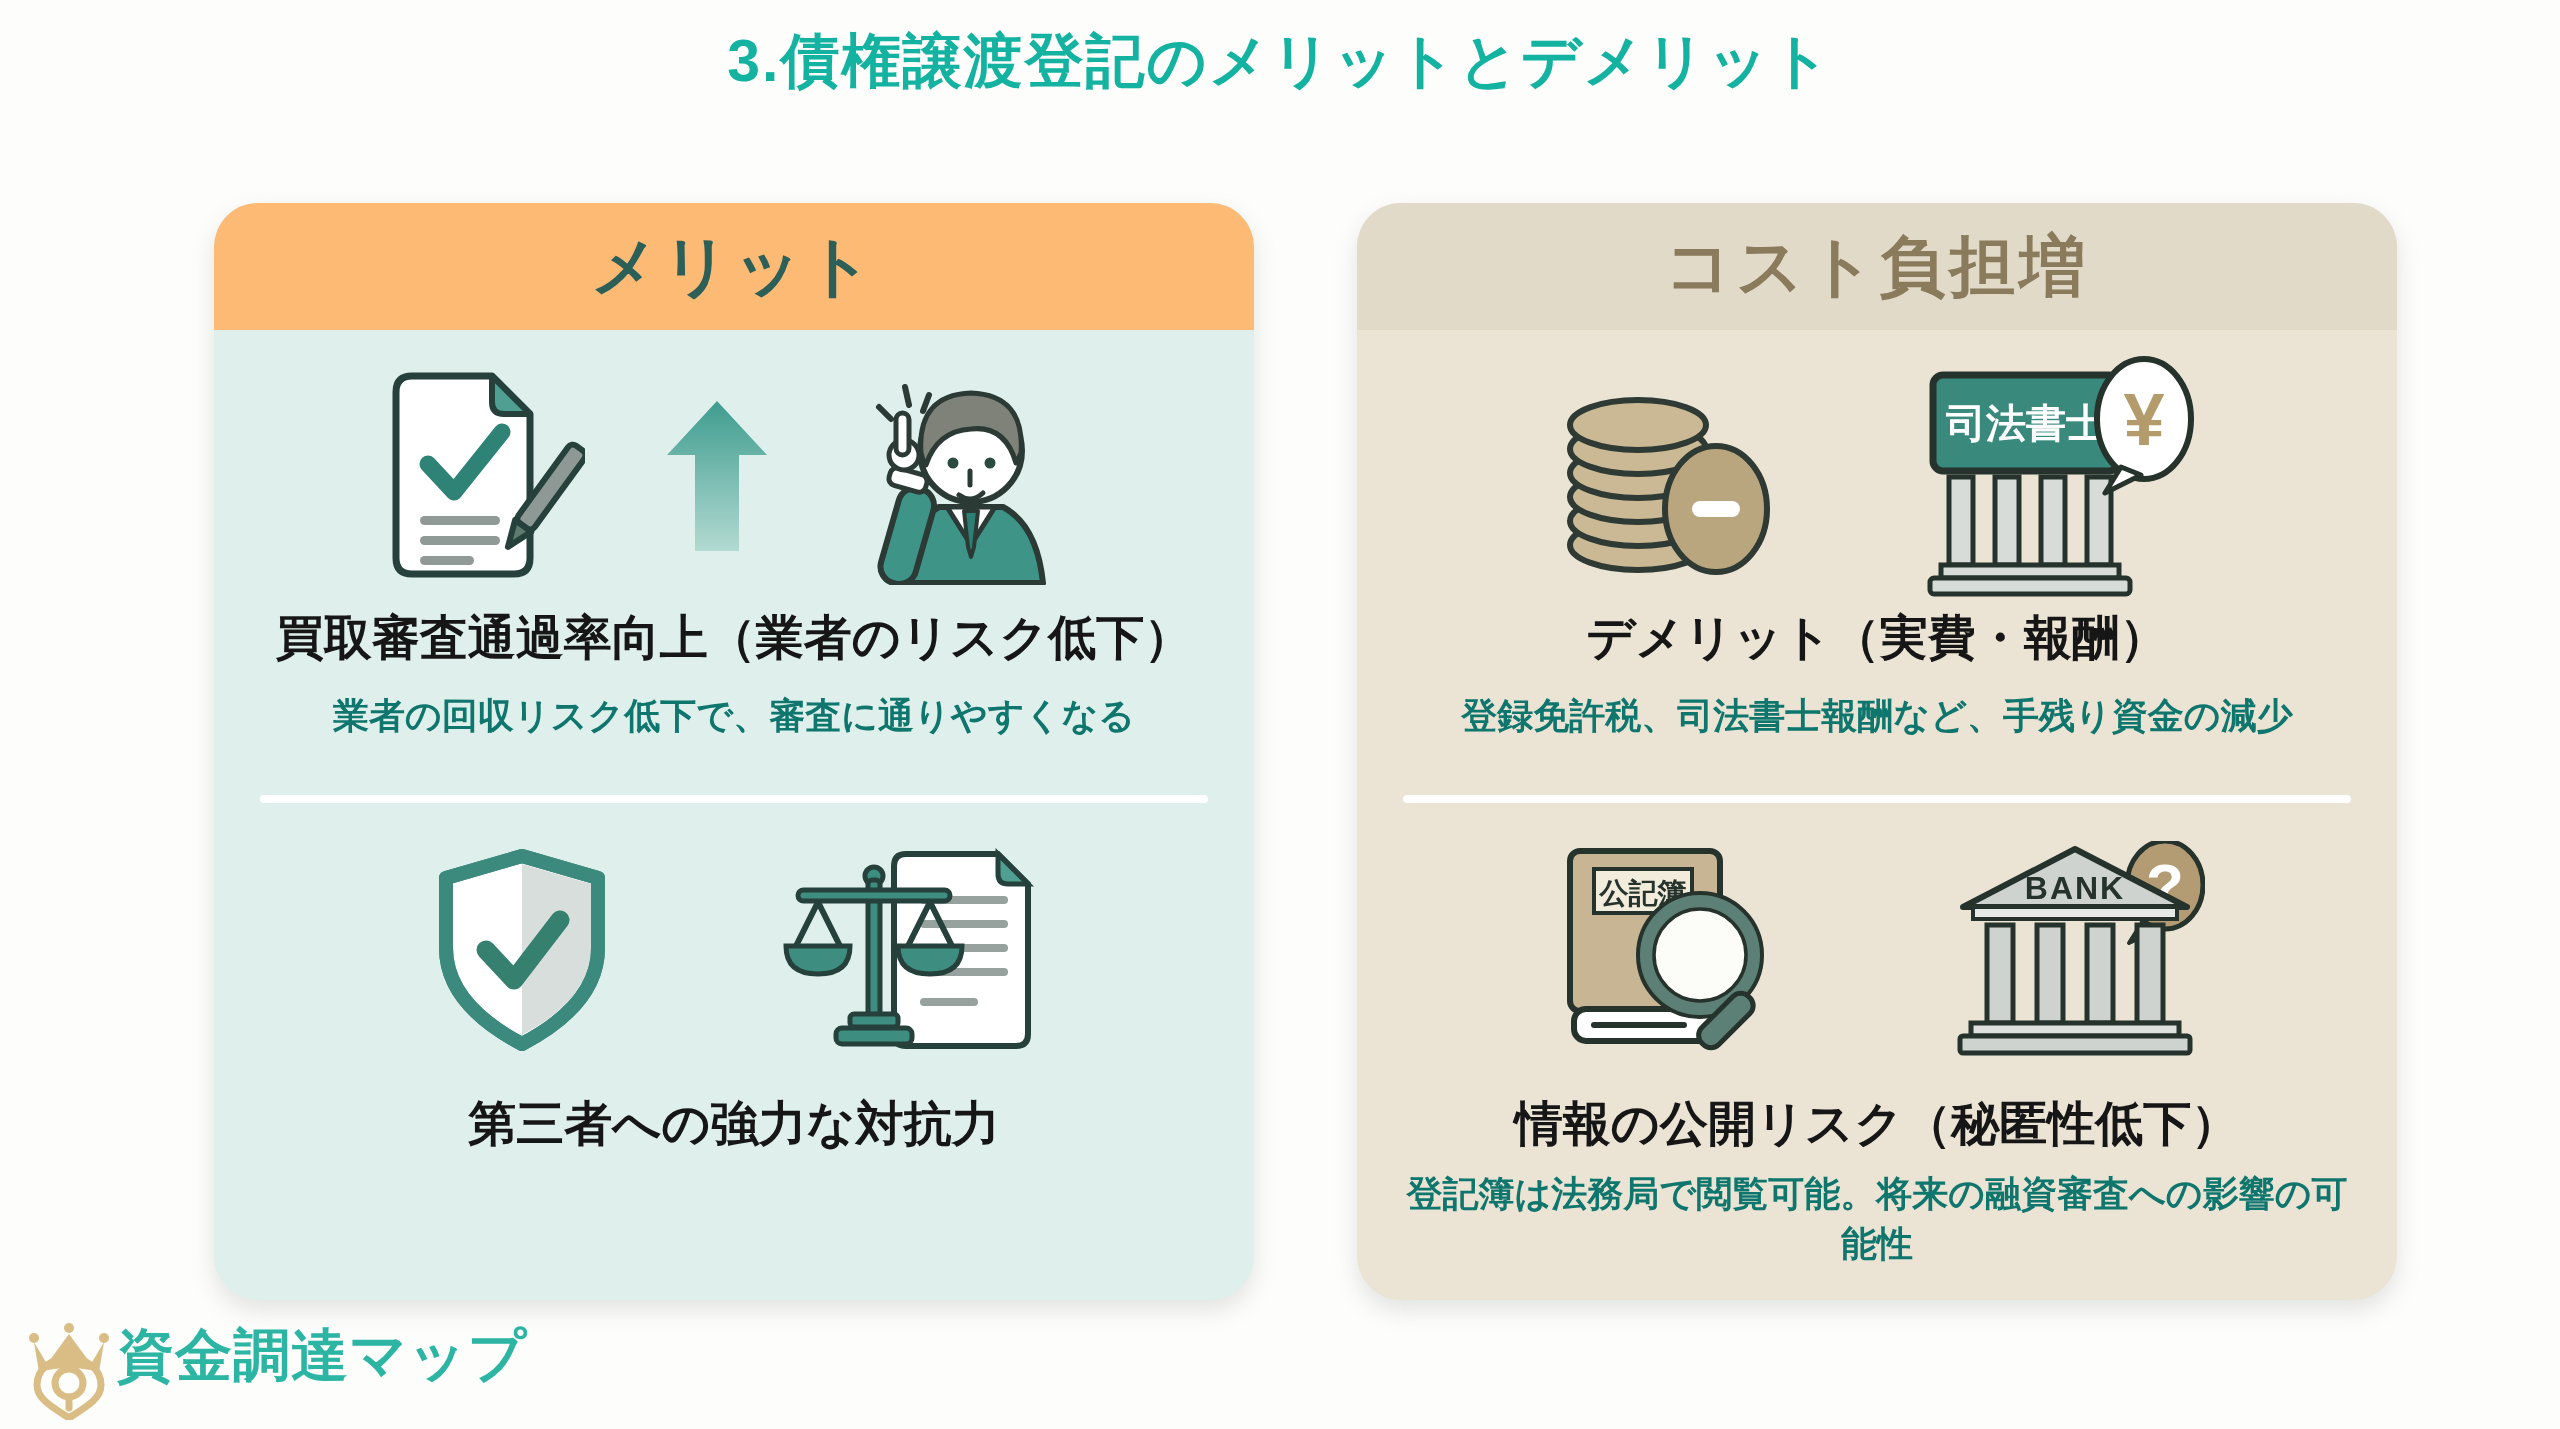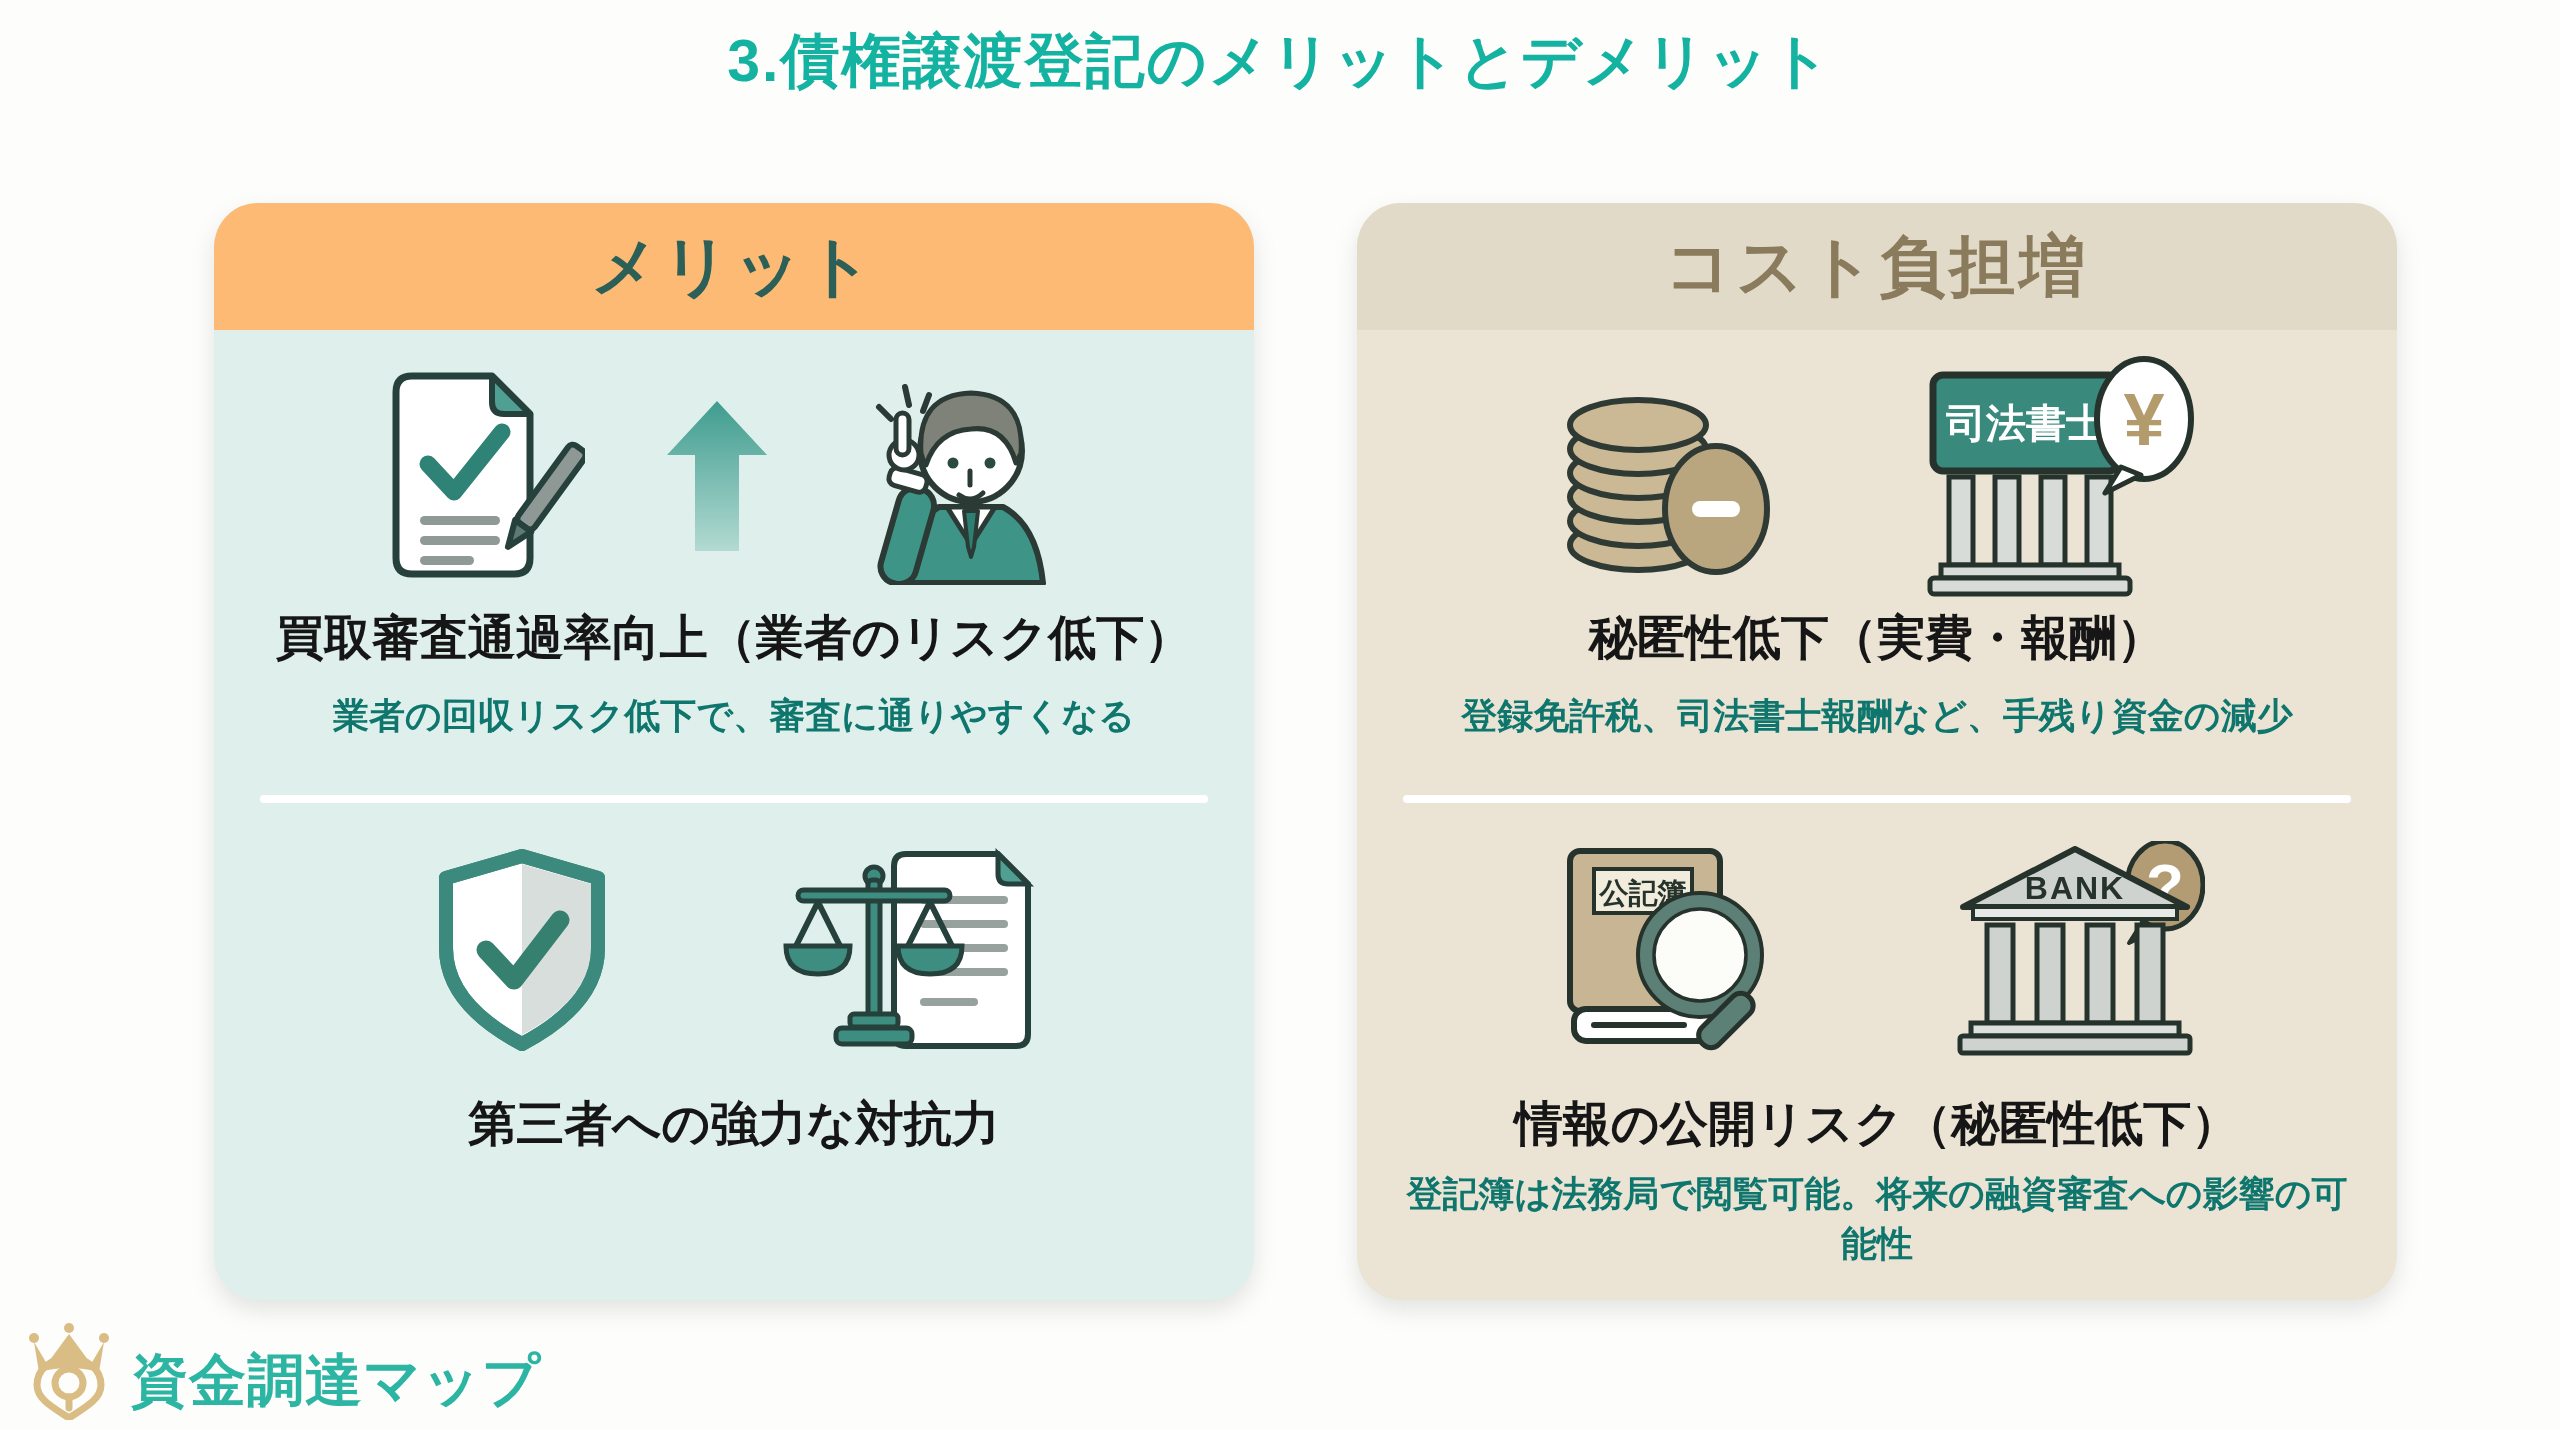--- a/index.html
+++ b/index.html
@@ -53,21 +53,21 @@
   .s1{top:488px;}
   .h2{top:892px;}
   .s2{top:966px;}
   .demerit .s2{padding:0 36px;}
   .divider{
     position:absolute;top:592px;left:46px;right:46px;height:8px;
     background:#ffffff;border-radius:4px;
   }
   .logo{
     position:absolute;left:22px;top:1318px;
-    display:flex;align-items:flex-end;gap:14px;
+    display:flex;align-items:flex-start;gap:0;
   }
   .logo-text{
     font-size:57px;font-weight:700;color:#2cb5a3;letter-spacing:1px;
   }
   svg{display:block;}
 </style>
 </head>
 <body>
 
 <div class="canvas">
@@ -189,21 +189,21 @@
           <rect x="162" y="124" width="24" height="88"></rect>
           <rect x="16" y="212" width="178" height="13"></rect>
           <rect x="5" y="225" width="200" height="16" rx="4"></rect>
         </g>
         <ellipse cx="219" cy="66" rx="47" ry="60" fill="#ffffff" stroke="#26322c" stroke-width="6"></ellipse>
         <path d="M196 114 L180 140 L216 122 Z" fill="#ffffff" stroke="#26322c" stroke-width="5" stroke-linejoin="round"></path>
         <text x="219" y="92" font-size="74" font-weight="bold" fill="#b39b6c" text-anchor="middle">¥</text>
       </svg>
     </div>
 
-    <div class="sec-heading h1">秘匿性低下（実費・報酬）</div>
+    <div class="sec-heading h1">デメリット（実費・報酬）</div>
     <div class="sec-sub s1">登録免許税、司法書士報酬など、手残り資金の減少</div>
 
     <div class="divider"></div>
 
     <div class="icon-row row2">
 
       <svg viewBox="0 0 255 215" width="255" height="215">
         <rect x="20" y="8" width="150" height="160" rx="10" fill="#c7b593" stroke="#26322c" stroke-width="6"></rect>
         <rect x="24" y="166" width="148" height="32" rx="12" fill="#ffffff" stroke="#26322c" stroke-width="6"></rect>
         <path d="M44 182 H134" stroke="#26322c" stroke-width="6" stroke-linecap="round"></path>

